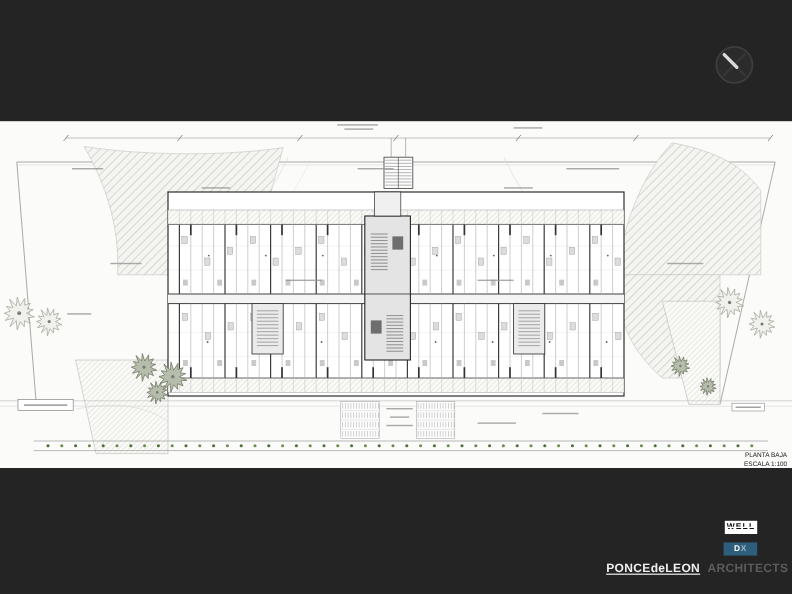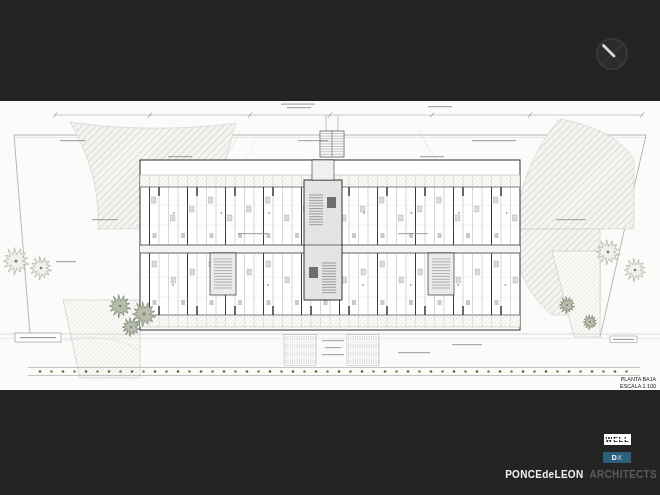--- a/index.html
+++ b/index.html
@@ -648,16 +648,16 @@
 
   <div class="badge well" style="background: rgb(255, 255, 255); color: rgb(13, 13, 13);">
     <span>WELL</span>
     <i class="strike"></i>
   </div>
   <div class="badge dx" style="background: rgb(45, 95, 124);">
     <span class="d" style="color: rgb(255, 255, 255);">D</span>
     <span class="x" style="color: rgb(156, 184, 200);">X</span>
   </div>
   <div class="firm">
-    <span class="fn" style="color: rgb(240, 240, 240);">PONCEdeLEON</span>
+    <span class="fn" style="color: rgb(240, 240, 240); text-decoration: underline;">PONCEdeLEON</span>
     <span class="fs" style="color: rgb(92, 92, 92);">ARCHITECTS</span>
   </div>
 </div>
 
 </body></html>

